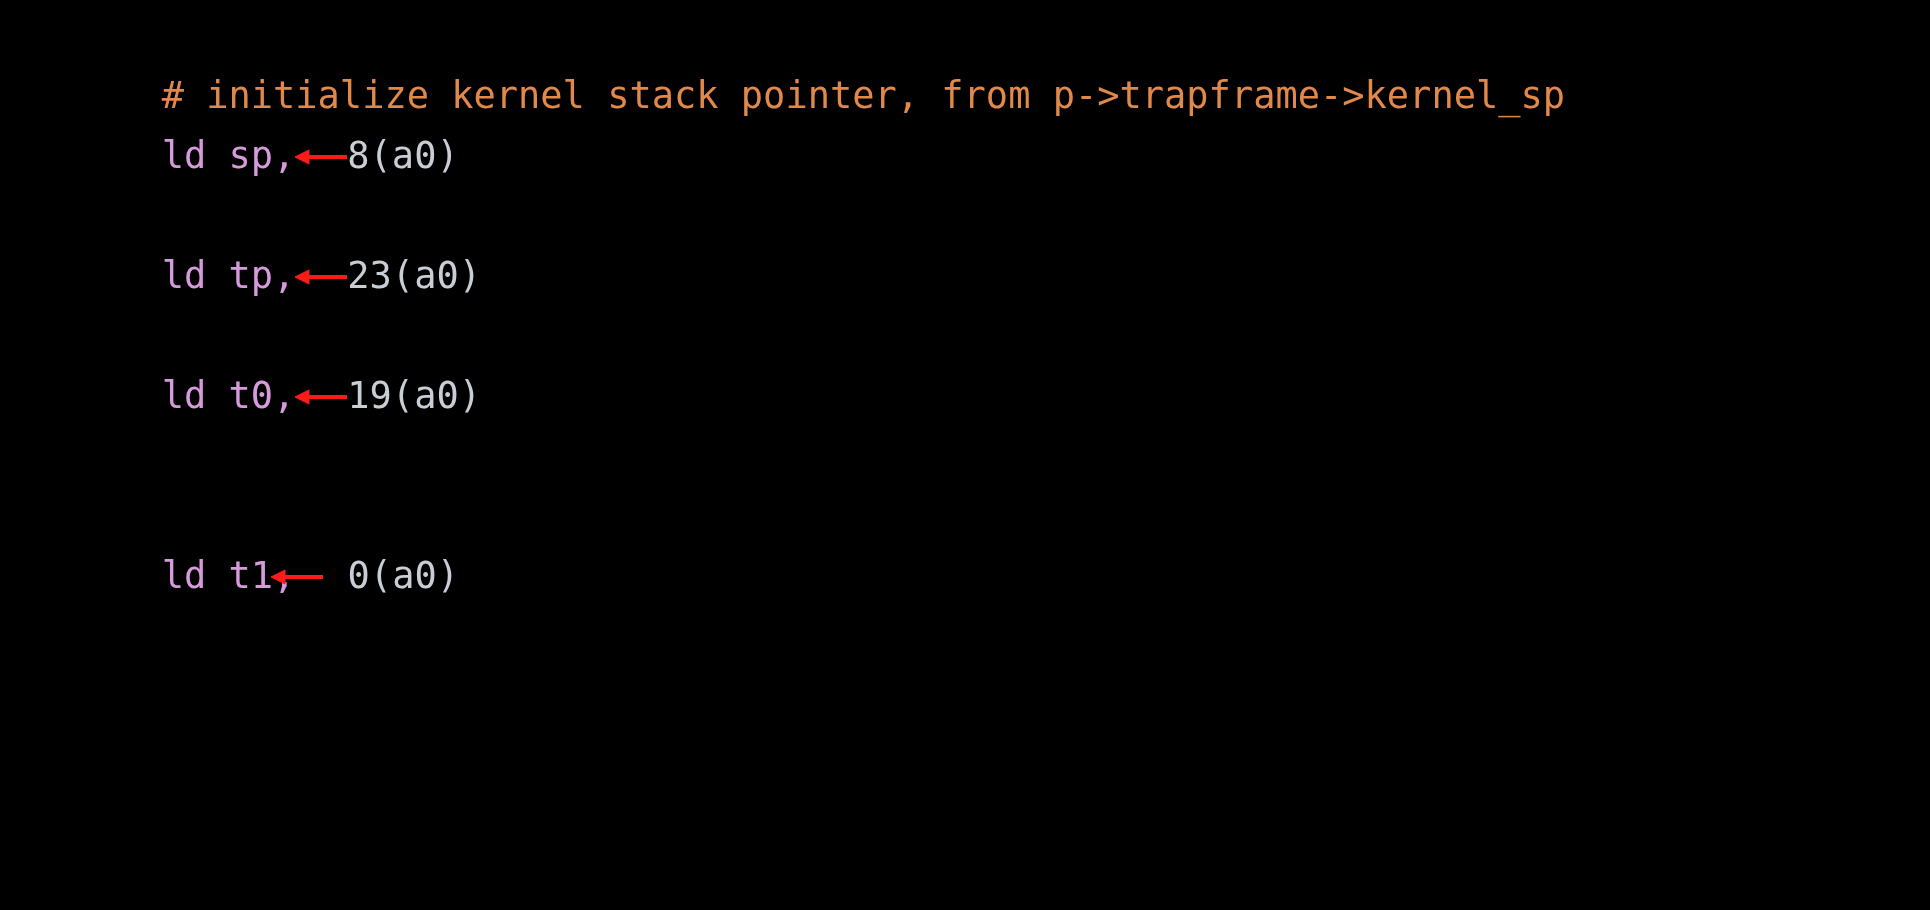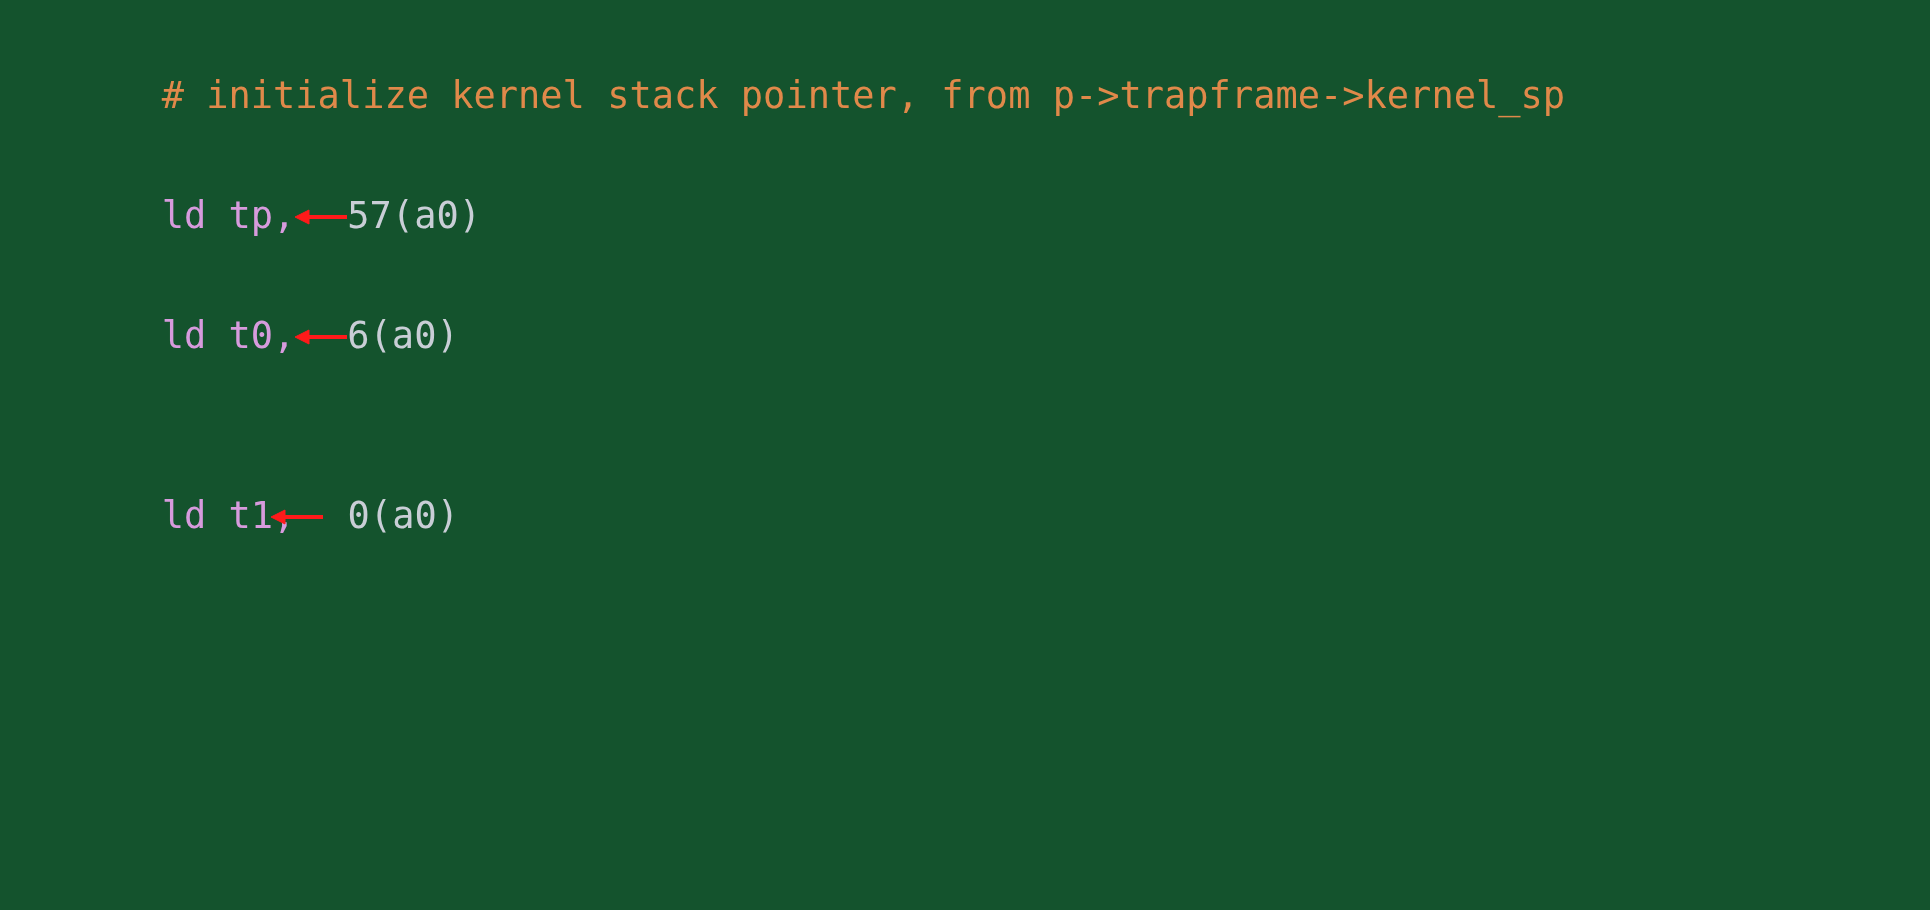--- a/index.html
+++ b/index.html
@@ -10,21 +10,21 @@
   body {
     width: 1930px;
     height: 910px;
     overflow: hidden;
     font-family: "DejaVu Sans Mono", "Liberation Mono", monospace;
   }
   .editor {
     position: relative;
     width: 1930px;
     height: 910px;
-    background: #14532d;
+    background: #000000;
     padding: 0;
     box-sizing: border-box;
   }
   .code-area {
     position: absolute;
     left: 28px;
     top: 6px;
     right: 0;
     bottom: 0;
   }
@@ -62,47 +62,55 @@
 </head>
 <body>
 
 <div class="editor">
   <div class="code-area">
 
     <div class="line">
       <span class="tok-comment"># initialize kernel stack pointer, from p-&gt;trapframe-&gt;kernel_sp</span>
     </div>
 
+    <div class="line">
+      <span class="tok-keyword">ld </span><span class="tok-keyword">sp,</span><span class="arrow-wrap"><svg class="arrow-svg" width="56" height="30" viewBox="0 0 56 30" xmlns="http://www.w3.org/2000/svg">
+            <g stroke="#ff1a1a" fill="#ff1a1a">
+              <line x1="10" y1="15" x2="52" y2="15" stroke-width="4"></line>
+              <polygon points="0,15 14,8 14,22"></polygon>
+            </g>
+          </svg></span><span class="tok-operand" style="padding-left:52px">8(a0)</span>
+    </div>
 
     <div class="line blank">
       <span></span>
     </div>
 
 
     <div class="line">
       <span class="tok-keyword">ld </span><span class="tok-keyword">tp,</span><span class="arrow-wrap"><svg class="arrow-svg" width="56" height="30" viewBox="0 0 56 30" xmlns="http://www.w3.org/2000/svg">
             <g stroke="#ff1a1a" fill="#ff1a1a">
               <line x1="10" y1="15" x2="52" y2="15" stroke-width="4"></line>
               <polygon points="0,15 14,8 14,22"></polygon>
             </g>
-          </svg></span><span class="tok-operand" style="padding-left:52px">57(a0)</span>
+          </svg></span><span class="tok-operand" style="padding-left:52px">23(a0)</span>
     </div>
 
     <div class="line blank">
       <span></span>
     </div>
 
 
     <div class="line">
       <span class="tok-keyword">ld </span><span class="tok-keyword">t0,</span><span class="arrow-wrap"><svg class="arrow-svg" width="56" height="30" viewBox="0 0 56 30" xmlns="http://www.w3.org/2000/svg">
             <g stroke="#ff1a1a" fill="#ff1a1a">
               <line x1="10" y1="15" x2="52" y2="15" stroke-width="4"></line>
               <polygon points="0,15 14,8 14,22"></polygon>
             </g>
-          </svg></span><span class="tok-operand" style="padding-left:52px">6(a0)</span>
+          </svg></span><span class="tok-operand" style="padding-left:52px">19(a0)</span>
     </div>
 
     <div class="line blank">
       <span></span>
     </div>
 
     <div class="line blank">
       <span></span>
     </div>
 

